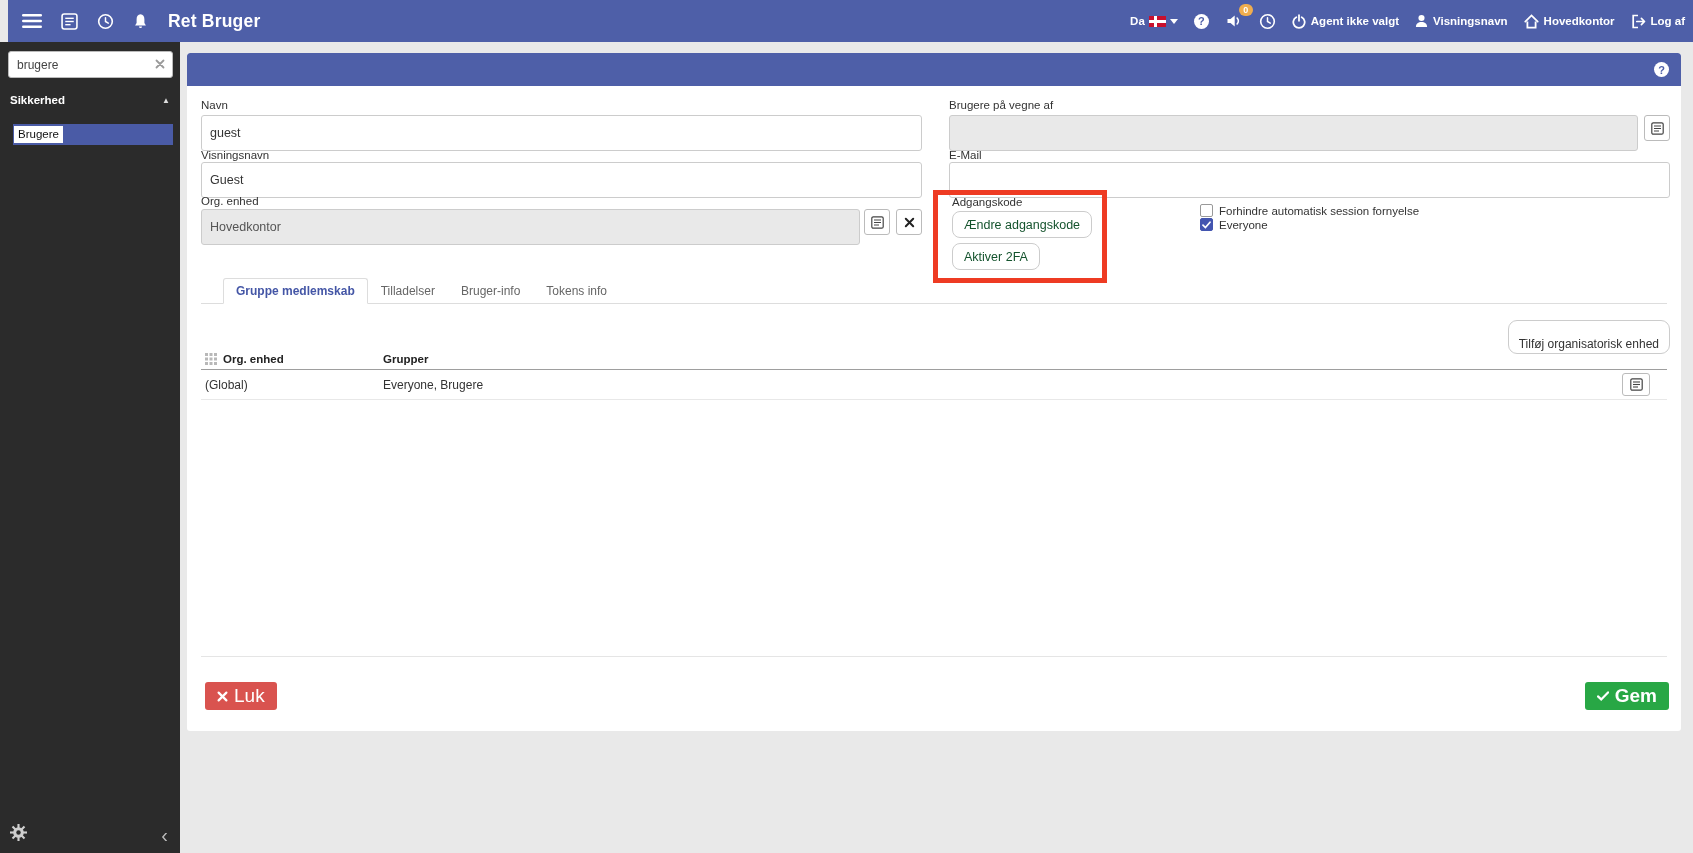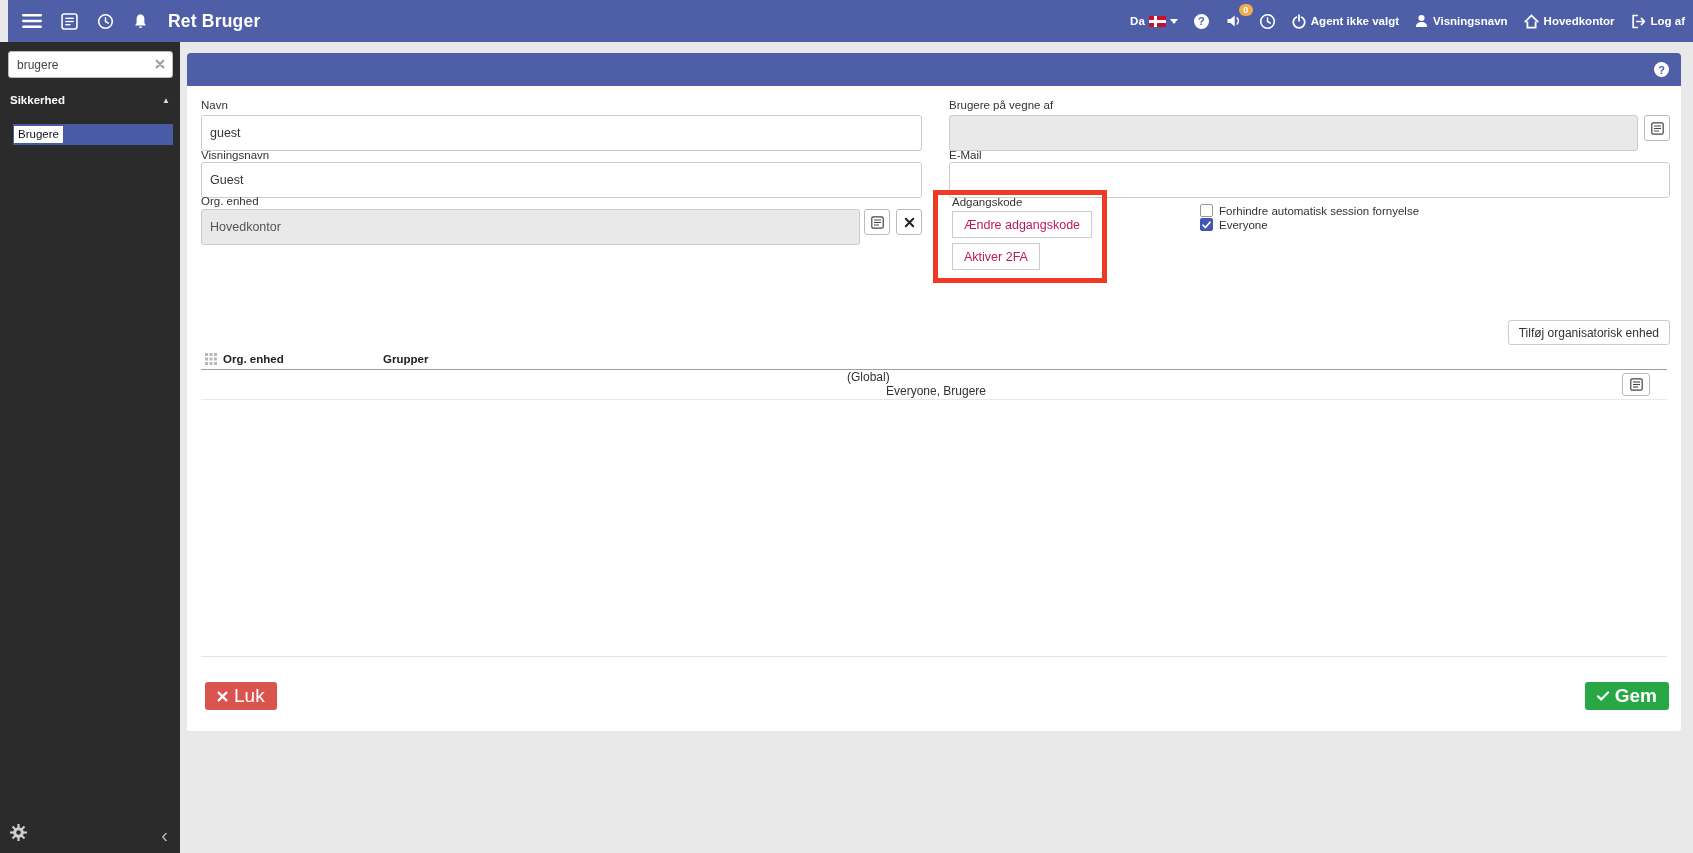--- a/index.html
+++ b/index.html
@@ -72,22 +72,22 @@
   .tinput {
     position:absolute; height:36px; border:1px solid #ccc; border-radius:3px; background:#fff;
     font-family:"Liberation Sans",sans-serif; font-size:12.5px; color:#333; padding:0 8px; outline:none;
   }
   .tinput.disabled { background:#e9e9e9; color:#555; }
   .icon-btn {
     position:absolute; width:26px; height:26px; border:1px solid #bbb; border-radius:3px;
     background:#fff; display:flex; align-items:center; justify-content:center; cursor:pointer; padding:0;
   }
   .pw-btn {
-    position:absolute; height:27px; border:1px solid #ccc; border-radius:0; background:#fff;
-    font-family:"Liberation Sans",sans-serif; font-size:12.5px; color:#be185d; padding:0 11px; cursor:pointer;
+    position:absolute; height:27px; border:1px solid #ccc; border-radius:8px; background:#fff;
+    font-family:"Liberation Sans",sans-serif; font-size:12.5px; color:#14532d; padding:0 11px; cursor:pointer;
   }
   .annotation {
     position:absolute; left:746px; top:137px; width:174px; height:93px;
     border:5px solid #ee3b23; z-index:10; pointer-events:none;
   }
   .cb-row { position:absolute; display:flex; align-items:center; gap:6px; }
   .cb {
     width:13px; height:13px; border:1px solid #999; border-radius:2px; background:#fff;
     display:inline-flex; align-items:center; justify-content:center; cursor:pointer; flex:none;
   }
@@ -102,29 +102,29 @@
     font-size:12px; color:#666; padding:5px 12px 5px 12px; cursor:pointer;
     border:1px solid transparent; border-radius:3px 3px 0 0; margin-bottom:-1px; white-space:nowrap;
   }
   .tab.active {
     color:#4456a6; font-weight:bold; background:#fff;
     border-color:#ddd #ddd #fff #ddd;
   }
   
   .add-btn {
     position:absolute; right:11px; top:267px; height:25px;
-    border:1px solid #ccc; border-radius:3px; background:#fff;
-    font-family:"Liberation Sans",sans-serif; font-size:12px; color:#333; padding:4px 10px; cursor:pointer;
+    border:1px solid #ccc; border-radius:9px; background:#fff;
+    font-family:"Liberation Sans",sans-serif; font-size:12px; color:#333; padding:16px 10px; cursor:pointer;
   }
   
   .table-area { position:absolute; left:14px; top:295px; width:1466px; }
   .thead { display:flex; align-items:center; height:22px; border-bottom:1px solid #9e9e9e; padding-left:4px; }
   .th { font-size:11.5px; font-weight:bold; color:#222; }
   .th-org { width:178px; display:flex; align-items:center; gap:6px; }
-  .trow { display:flex; align-items:center; height:30px; border-bottom:1px solid #e8e8e8; padding-left:4px; position:relative;flex-direction:column; }
+  .trow { display:flex; align-items:center; height:30px; border-bottom:1px solid #e8e8e8; padding-left:4px; position:relative; }
   .td { font-size:12px; color:#333; }
   .td-org { width:178px; }
   .row-btn { position:absolute; right:17px; top:3px; width:28px; height:23px; }
   
   .footer-divider { position:absolute; left:14px; top:603px; width:1466px; border-top:1px solid #e5e5e5; }
   .btn {
     position:absolute; top:629px; height:28px; border:none; border-radius:3px;
     font-family:"Liberation Sans",sans-serif; font-size:19px; color:#fff;
     display:inline-flex; align-items:center; gap:6px; padding:0 12px; cursor:pointer;
   }
@@ -319,20 +319,26 @@
     </div>
     <div class="cb-row" style="left:1013px; top:165px;">
       <span class="cb checked">
         <svg width="9" height="8" viewBox="0 0 9 8">
             <path d="M1 4.2 L3.4 6.5 L8 1.2" fill="none" stroke="#fff" stroke-width="1.7" stroke-linecap="round"></path>
           </svg>
       </span>
       <span class="cb-label">Everyone</span>
     </div>
 
+    <div class="tabs">
+      <span class="tab active">Gruppe medlemskab</span>
+      <span class="tab">Tilladelser</span>
+      <span class="tab">Bruger-info</span>
+      <span class="tab">Tokens info</span>
+    </div>
 
     <button class="add-btn">Tilføj organisatorisk enhed</button>
 
     <div class="table-area">
       <div class="thead">
         <span class="th th-org">
           <span style="display:inline-flex;">
             <svg width="12" height="12" viewBox="0 0 12 12" fill="#b8b8b8">
                 <rect x="0" y="0" width="3" height="3"></rect>
                 <rect x="4.5" y="0" width="3" height="3"></rect>

